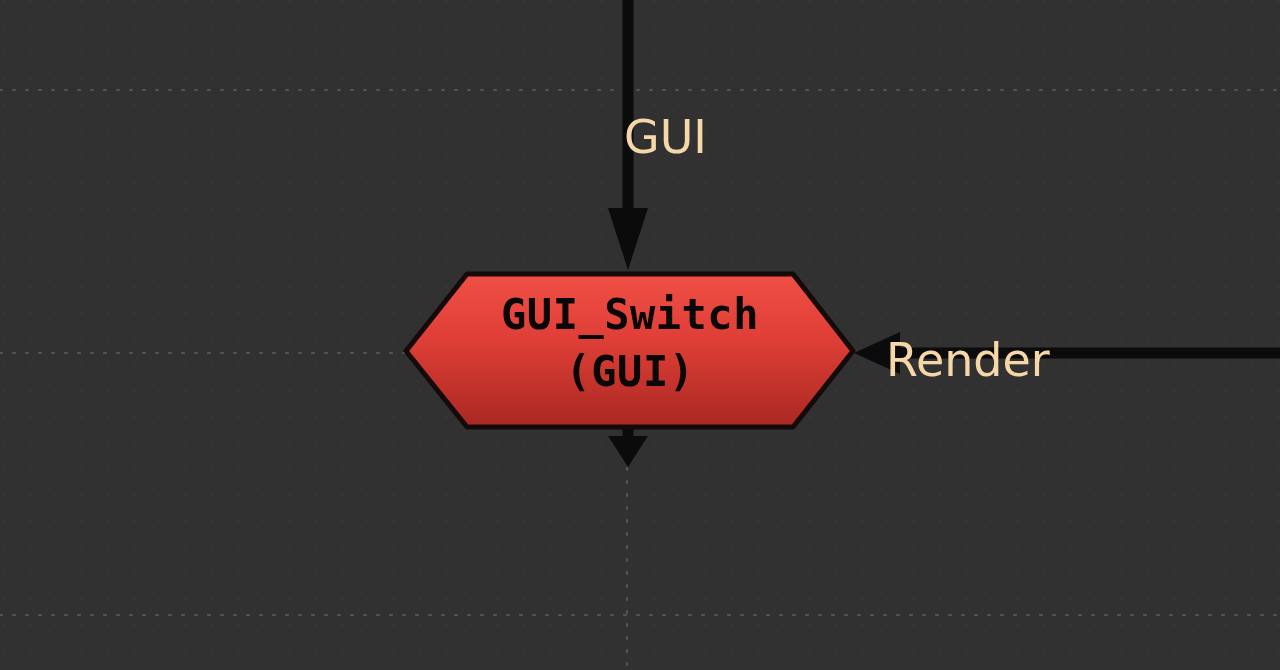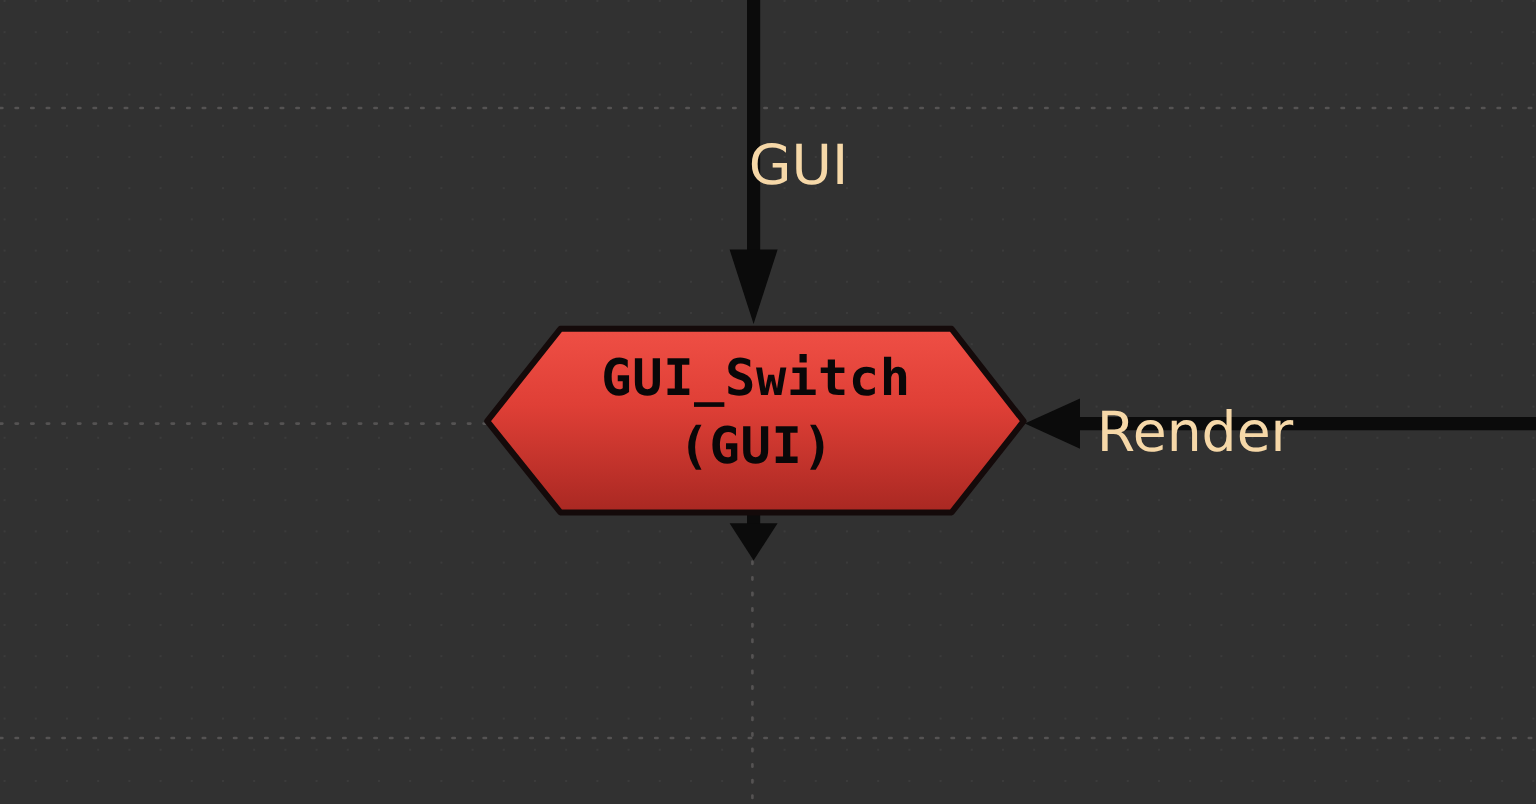--- a/index.html
+++ b/index.html
@@ -35,21 +35,20 @@
     letter-spacing: 0px;
   }
   #label-gui {
     left: 598px;
     top: 114px;
     margin-left: 26px;
   }
   #label-render {
     left: 886px;
     top: 337px;
-    margin-left: 28px;
   }
   .node-text {
     position: absolute;
     left: 405px;
     top: 286px;
     width: 450px;
     text-align: center;
     color: #0a0708;
     font-family: "DejaVu Sans Mono", monospace;
     font-size: 42px;

